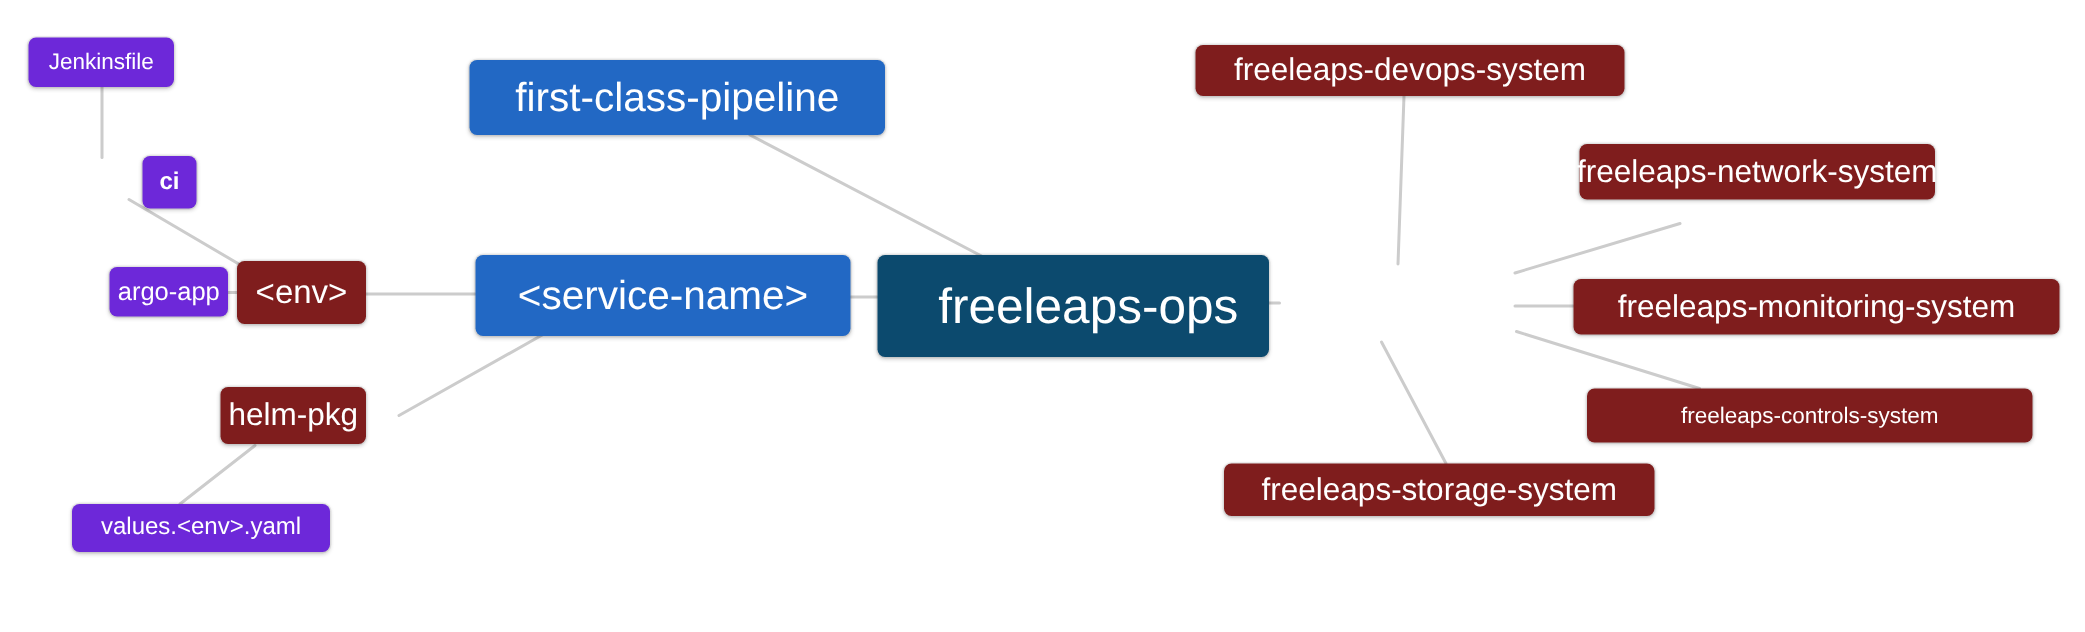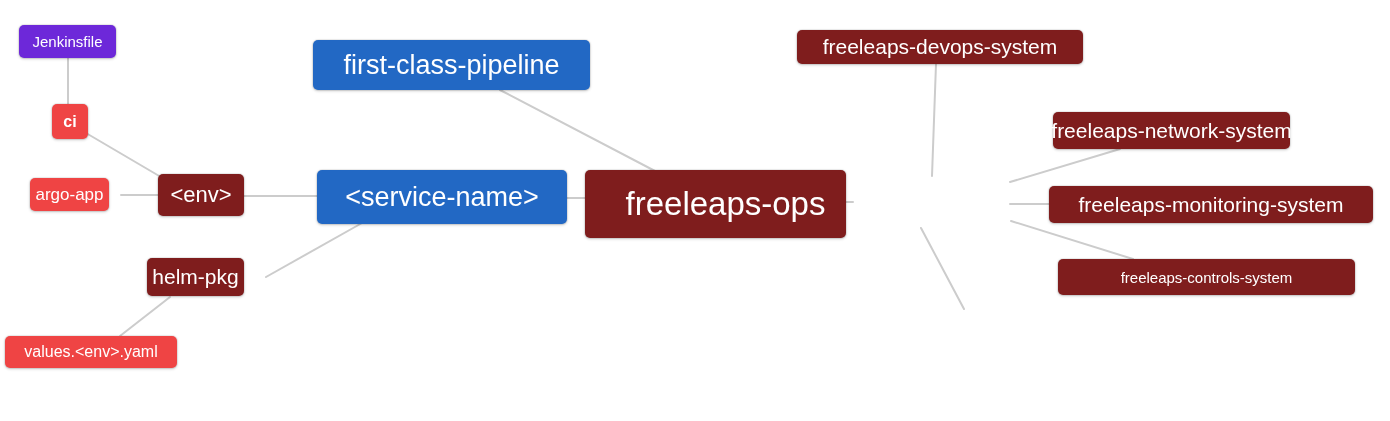--- a/index.html
+++ b/index.html
@@ -35,39 +35,39 @@
     align-items: center;
     justify-content: center;
     color: #ffffff;
     border-radius: 5px;
     white-space: nowrap;
     box-sizing: border-box;
     box-shadow: 0 0 0 1px rgba(0,0,0,0.06), 0 1px 3px rgba(0,0,0,0.22);
     cursor: pointer;
     user-select: none;
   }
-  .node-root   { background: #7f1d1d; padding-left: 20px; }
+  .node-root   { background: #0c4a6e; padding-left: 20px; }
   .node-blue   { background: #2268c4; }
   .node-green  { background: #7f1d1d; }
-  .node-red    { background: #ef4444; }
+  .node-red    { background: #6d28d9; margin-left: 43px; }
   .node-orange { background: #6d28d9; }
 
   
   #n-jenkinsfile { left: 19px;   top: 25px;  width: 97px;  height: 33px; font-size: 15px; }
   #n-ci          { left: 52px;   top: 104px; width: 36px;  height: 35px; font-size: 16px; font-weight: 700; }
   #n-argo-app    { left: 30px;   top: 178px; width: 79px;  height: 33px; font-size: 17px; }
   #n-env         { left: 158px;  top: 174px; width: 86px;  height: 42px; font-size: 22px; }
   #n-pipeline    { left: 313px;  top: 40px;  width: 277px; height: 50px; font-size: 27px; }
   #n-service     { left: 317px;  top: 170px; width: 250px; height: 54px; font-size: 27px; }
   #n-root        { left: 585px;  top: 170px; width: 261px; height: 68px; font-size: 33px; }
   #n-manifests   { left: 852px;  top: 176px; width: 158px; height: 52px; font-size: 27px; }
   #n-helm-pkg    { left: 147px;  top: 258px; width: 97px; height: 38px; font-size: 21px; }
   #n-values      { left: 5px;    top: 336px; width: 172px; height: 32px; font-size: 16px; }
   #n-devops      { left: 797px;  top: 30px;  width: 286px; height: 34px; font-size: 21px; }
-  #n-network     { left: 1053px; top: 112px; width: 237px; height: 37px; font-size: 21px; }
+  #n-network     { left: 1053px; top: 96px; width: 237px; height: 37px; font-size: 21px; }
   #n-monitoring  { left: 1049px; top: 186px; width: 324px; height: 37px; font-size: 21px; }
   #n-controls    { left: 1058px; top: 259px; width: 297px; height: 36px; font-size: 15px; text-align: center; }
   #n-storage     { left: 816px;  top: 309px; width: 287px; height: 35px; font-size: 21px; }
 </style>
 </head>
 <body>
 
 <div class="canvas">
 
   <svg class="edges" viewBox="0 0 1390 421">
@@ -133,14 +133,17 @@
   </div>
 
   <div id="n-monitoring" class="node node-green">
     <span>freeleaps-monitoring-system</span>
   </div>
 
   <div id="n-controls" class="node node-green">
     <span>freeleaps-controls-system</span>
   </div>
 
+  <div id="n-storage" class="node node-green">
+    <span>freeleaps-storage-system</span>
+  </div>
 
 </div>
 
 </body></html>

